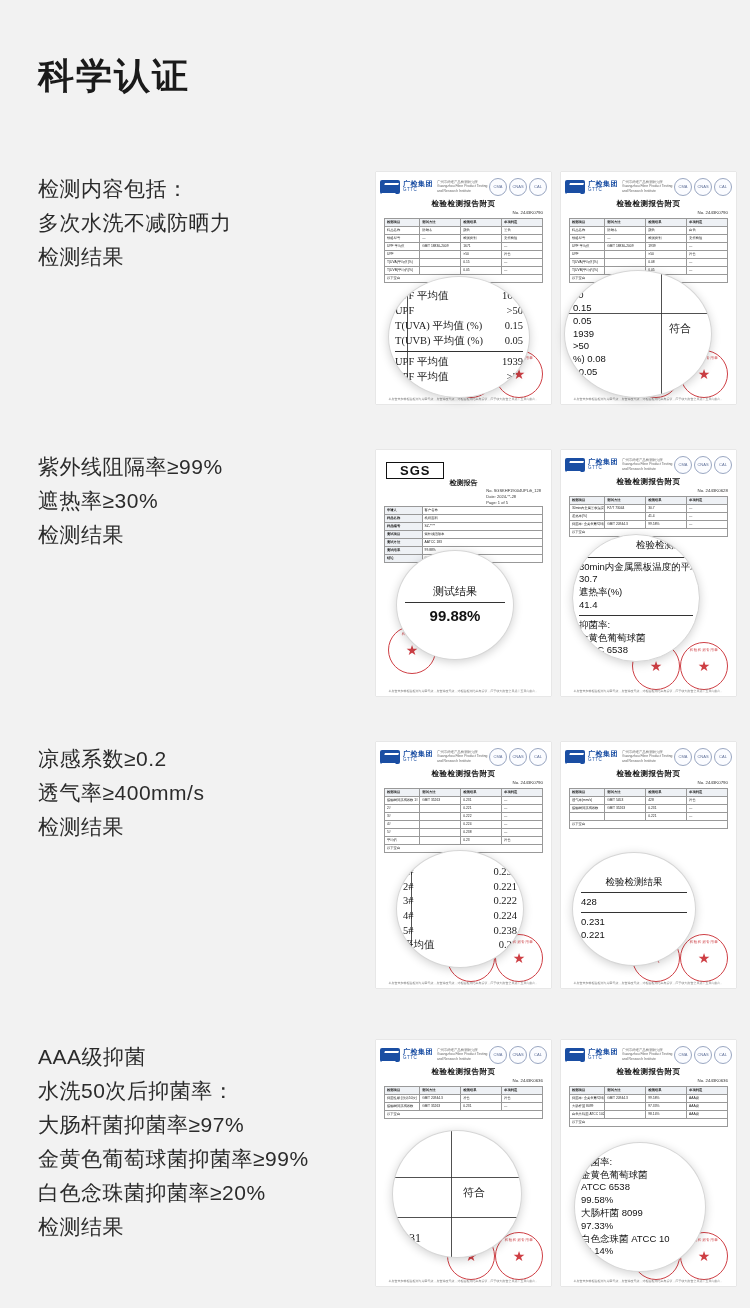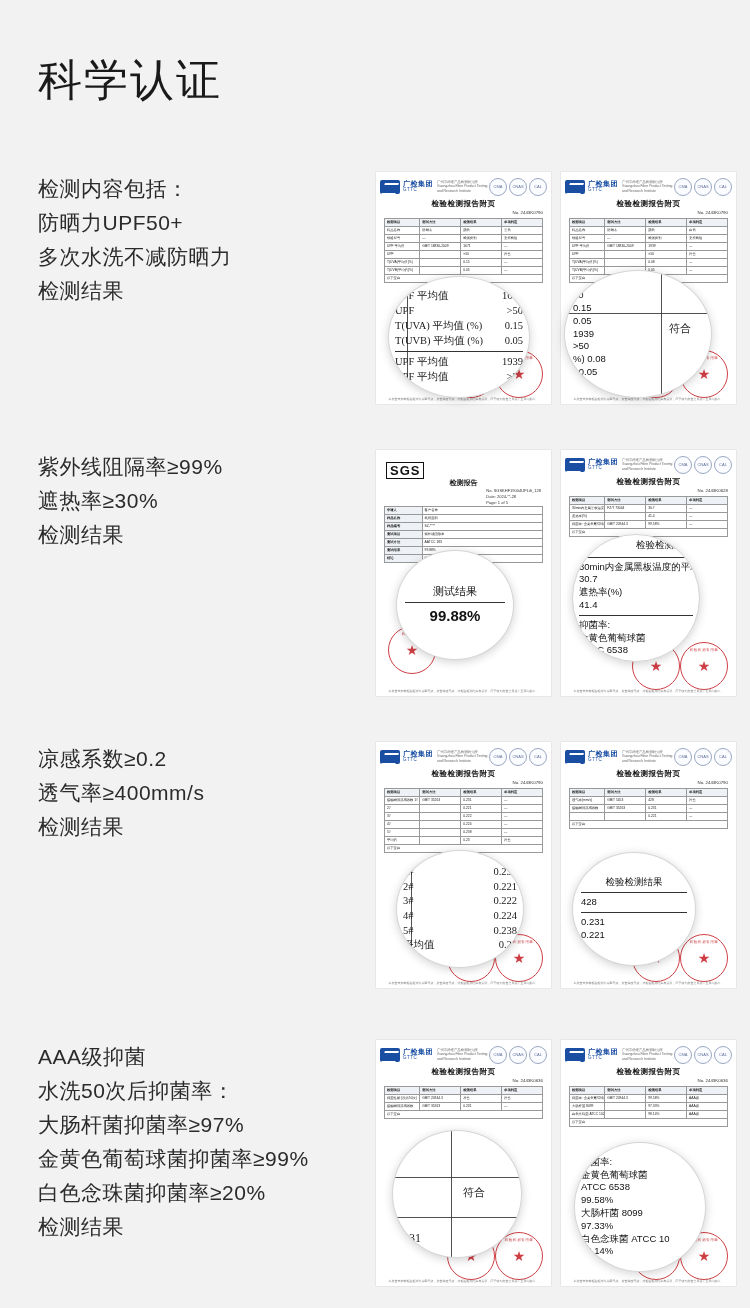--- a/index.html
+++ b/index.html
@@ -18,22 +18,22 @@
   .page {
     width: 750px;
     height: 1308px;
     position: relative;
     background: #f2f2f2;
   }
   .page-title {
     position: absolute;
     left: 38px;
     top: 56px;
-    font-size: 44px;
-    font-weight: normal;
+    font-size: 36px;
+    font-weight: bold;
     letter-spacing: 2px;
     color: #1a1a1a;
     line-height: 1.1;
   }
 
   
   .section {
     position: absolute;
     left: 0;
     width: 750px;
@@ -151,21 +151,21 @@
     color: #333;
   }
   .sgs-logo {
     position: absolute;
     left: 10px; top: 12px;
     font-size: 13px;
     font-weight: bold;
     letter-spacing: 1px;
     color: #111;
     border: 1px solid #111;
-    padding: 0 3px;
+    padding: 0 13px;
   }
   .sgs-title {
     position: absolute;
     top: 28px; left: 0; right: 0;
     text-align: center;
     font-size: 7px;
     font-weight: bold;
   }
   .sgs-meta {
     position: absolute;
@@ -307,21 +307,20 @@
 </head>
 <body>
 
 <div class="page">
 
   <div class="page-title">科学认证</div>
 
   <div class="section" style="top:172px;">
     <div class="sec-text">
       <div>检测内容包括：</div>
-      <div>防晒力UPF50+</div>
       <div>多次水洗不减防晒力</div>
       <div>检测结果</div>
     </div>
 
     <div class="certs">
 
       <div class="cert">
         <div class="cert-head">
           <div class="logo-mark"></div>
           <div class="logo-txt">

